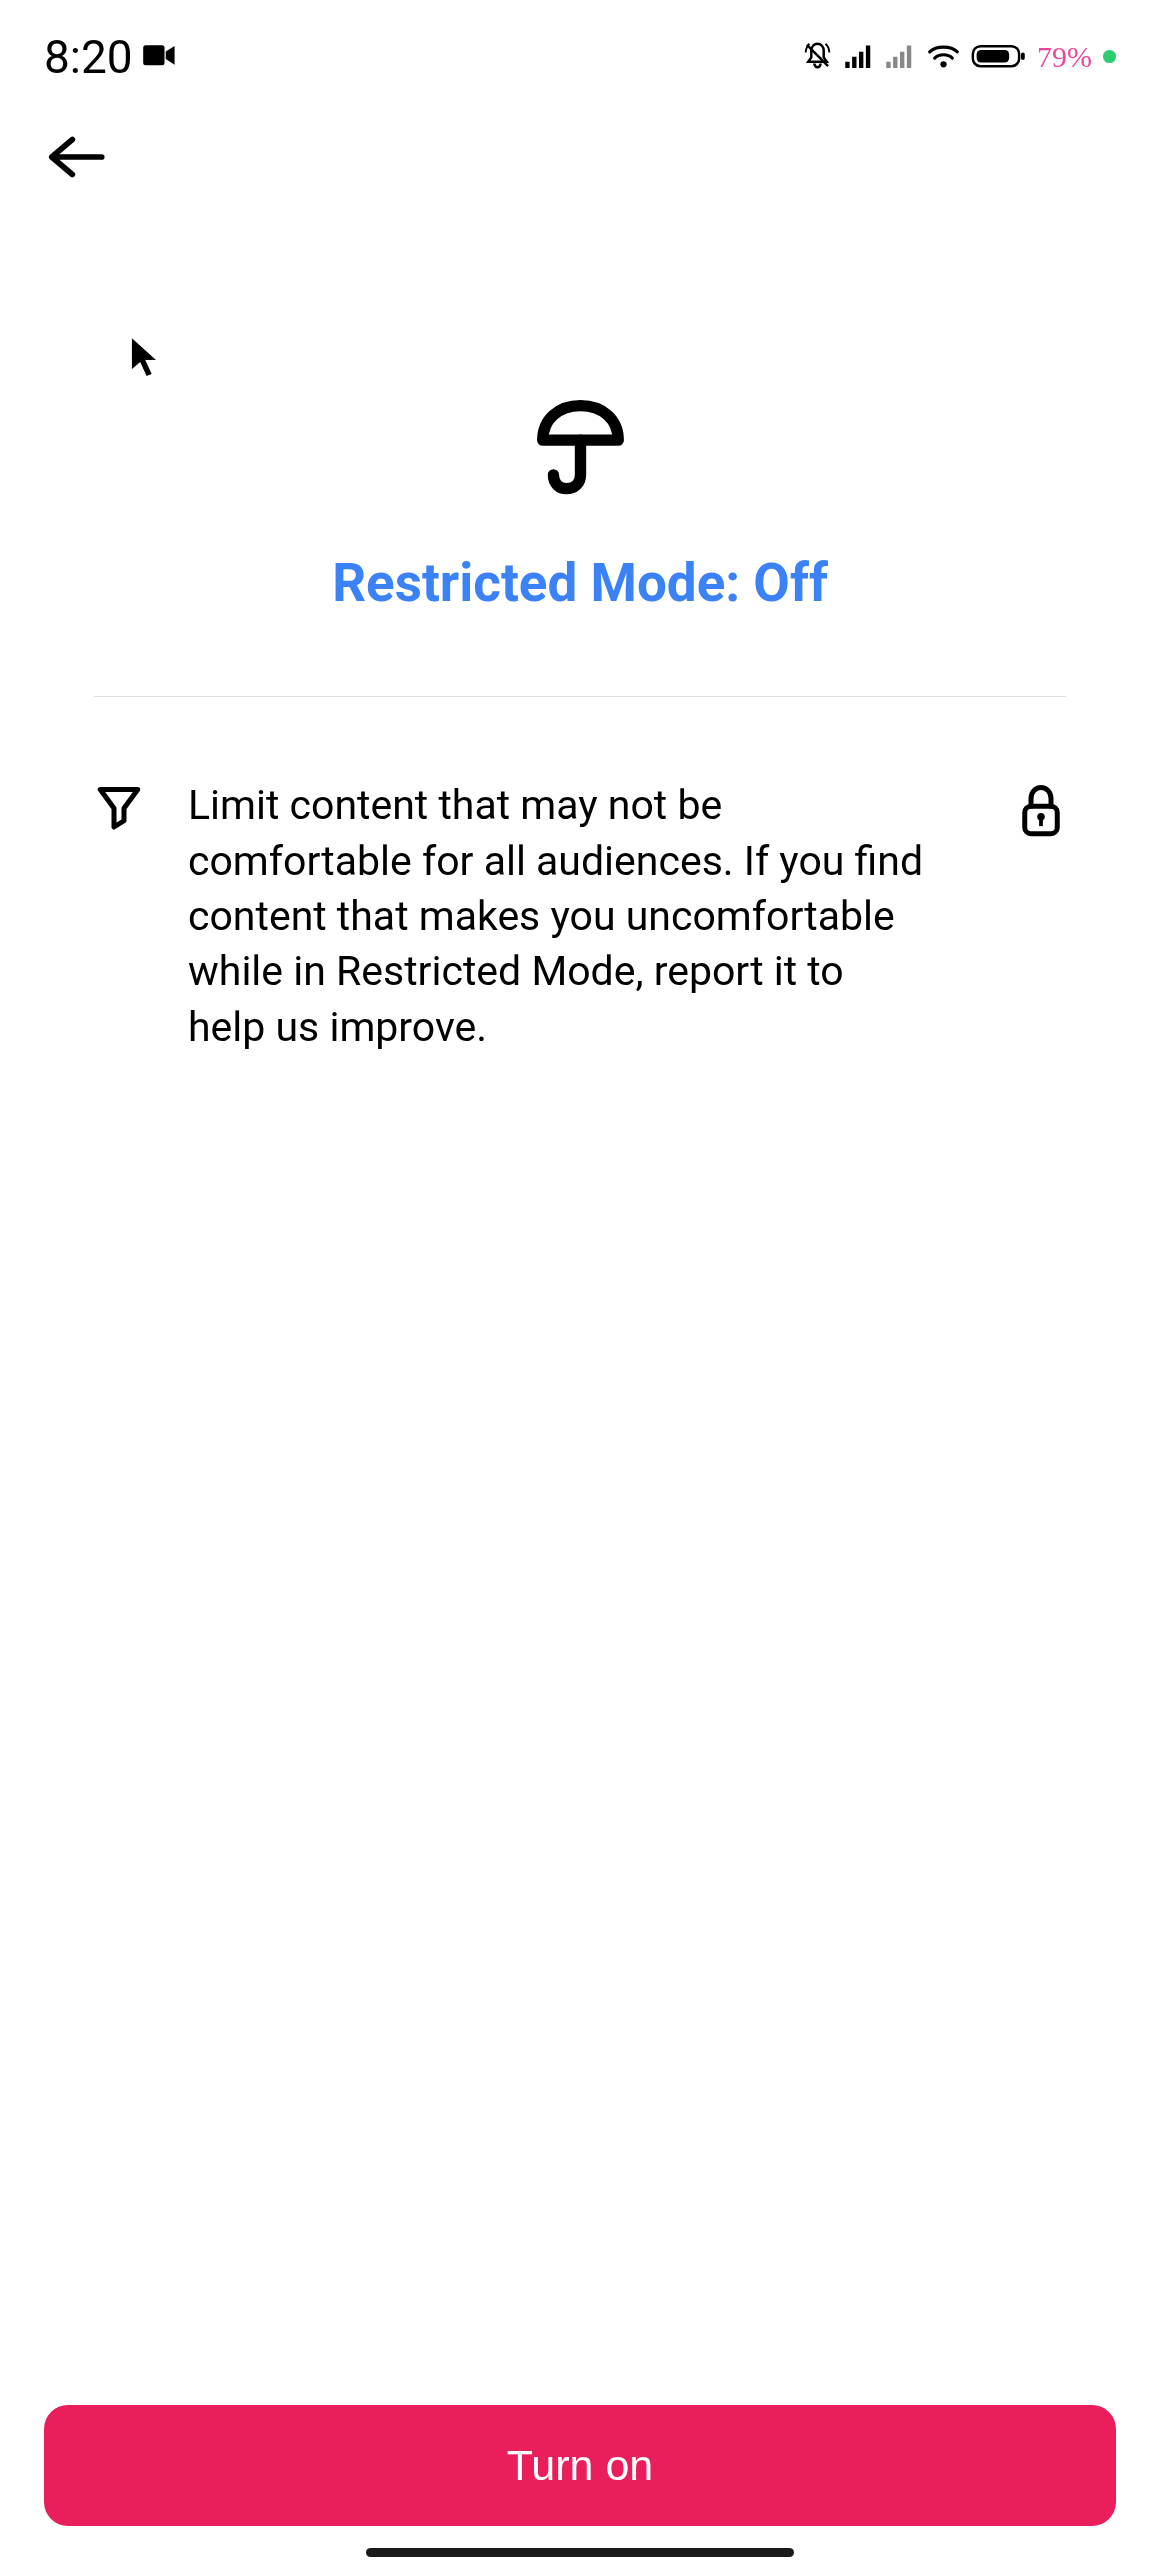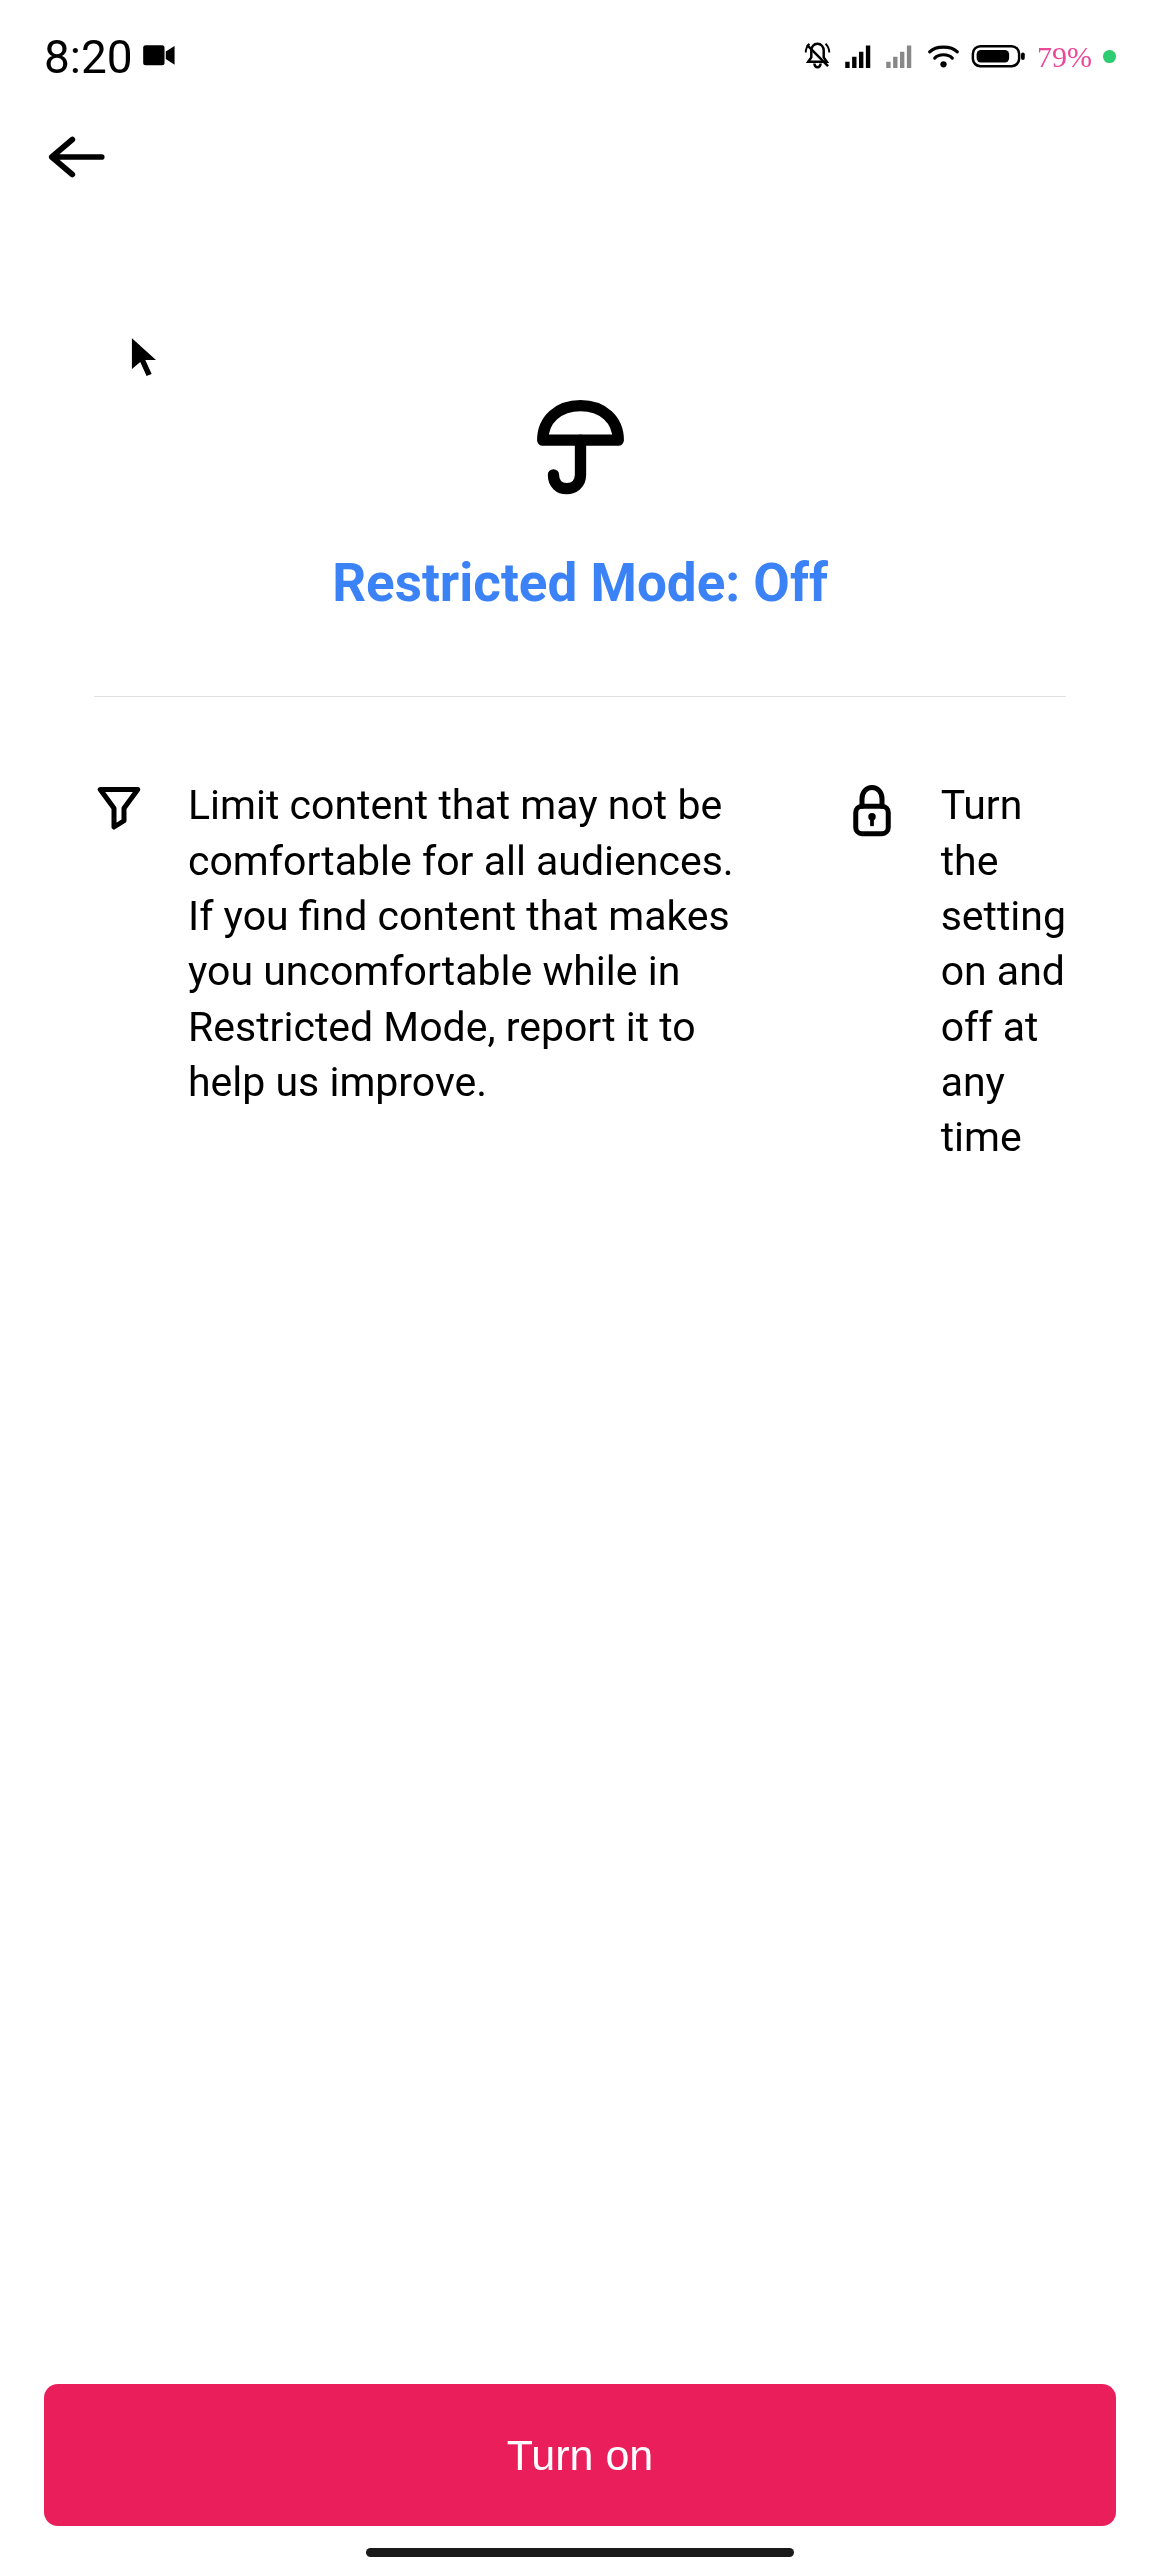--- a/index.html
+++ b/index.html
@@ -108,24 +108,24 @@
     }
     .bottom-area {
       position: absolute;
       bottom: 0;
       left: 0;
       right: 0;
       padding: 0 44px 50px 44px;
     }
     .primary-button {
       width: 100%;
-      height: 142px;
+      height: 121px;
       background: #e91e5b;
       border: none;
-      border-radius: 14px;
+      border-radius: 24px;
       color: #fff;
       font-size: 43px;
       font-weight: 500;
       cursor: pointer;
     }
     .home-indicator {
       position: absolute;
       bottom: 19px;
       left: 50%;
       transform: translateX(-50%);
@@ -228,21 +228,20 @@
     </div>
     <div class="info-item">
       <div class="info-icon">
         <svg width="50" height="57" viewBox="0 0 80 90">
           <rect x="14" y="38" width="52" height="44" rx="10" fill="none" stroke="#000" stroke-width="8"></rect>
           <path d="M 24 38 L 24 26 C 24 16 31 8 40 8 C 49 8 56 16 56 26 L 56 38" fill="none" stroke="#000" stroke-width="8" stroke-linecap="round"></path>
           <circle cx="40" cy="55" r="6" fill="#000"></circle>
           <rect x="37" y="58" width="6" height="12" fill="#000"></rect>
         </svg>
       </div>
-      <div class="info-text">Turn the setting on and off at any time</div>
     </div>
   </div>
 </div>
 
 <div class="bottom-area">
   <button class="primary-button">Turn on</button>
 </div>
 
 <div class="home-indicator"></div>
 

